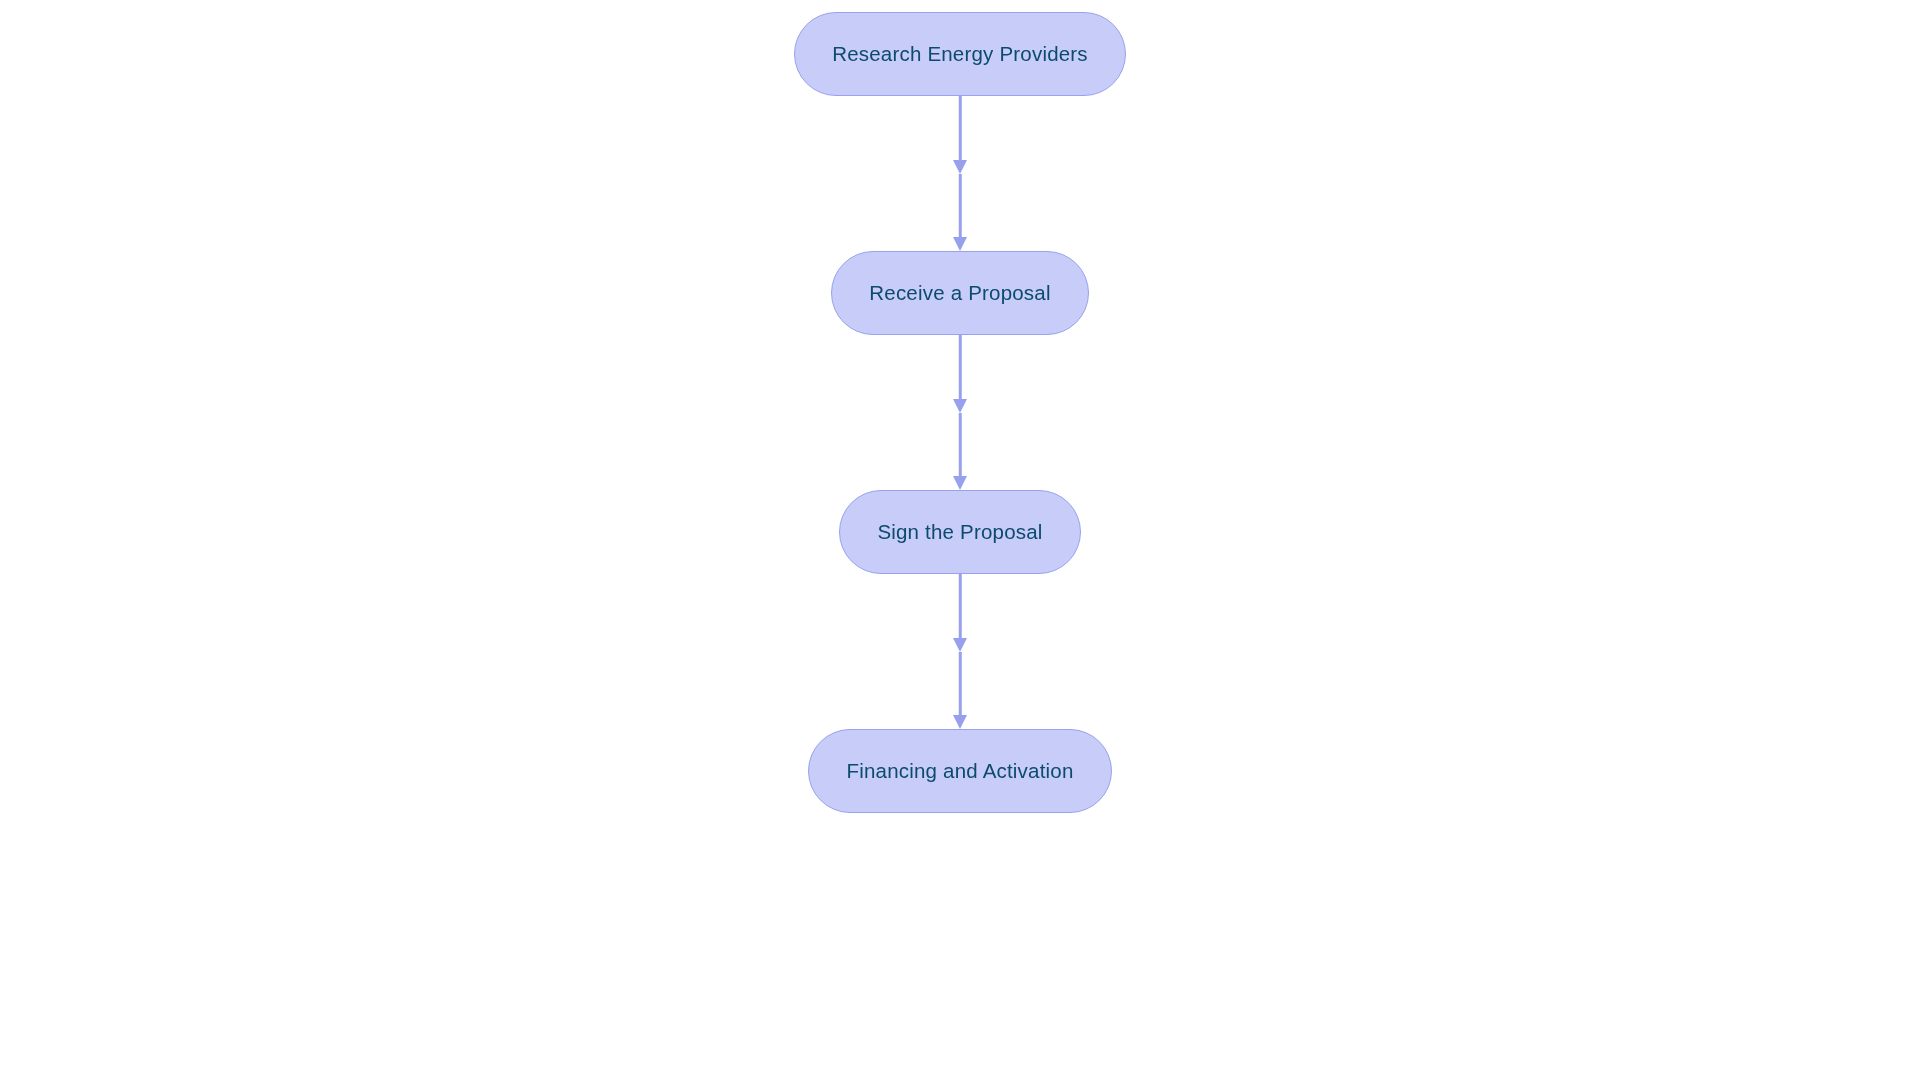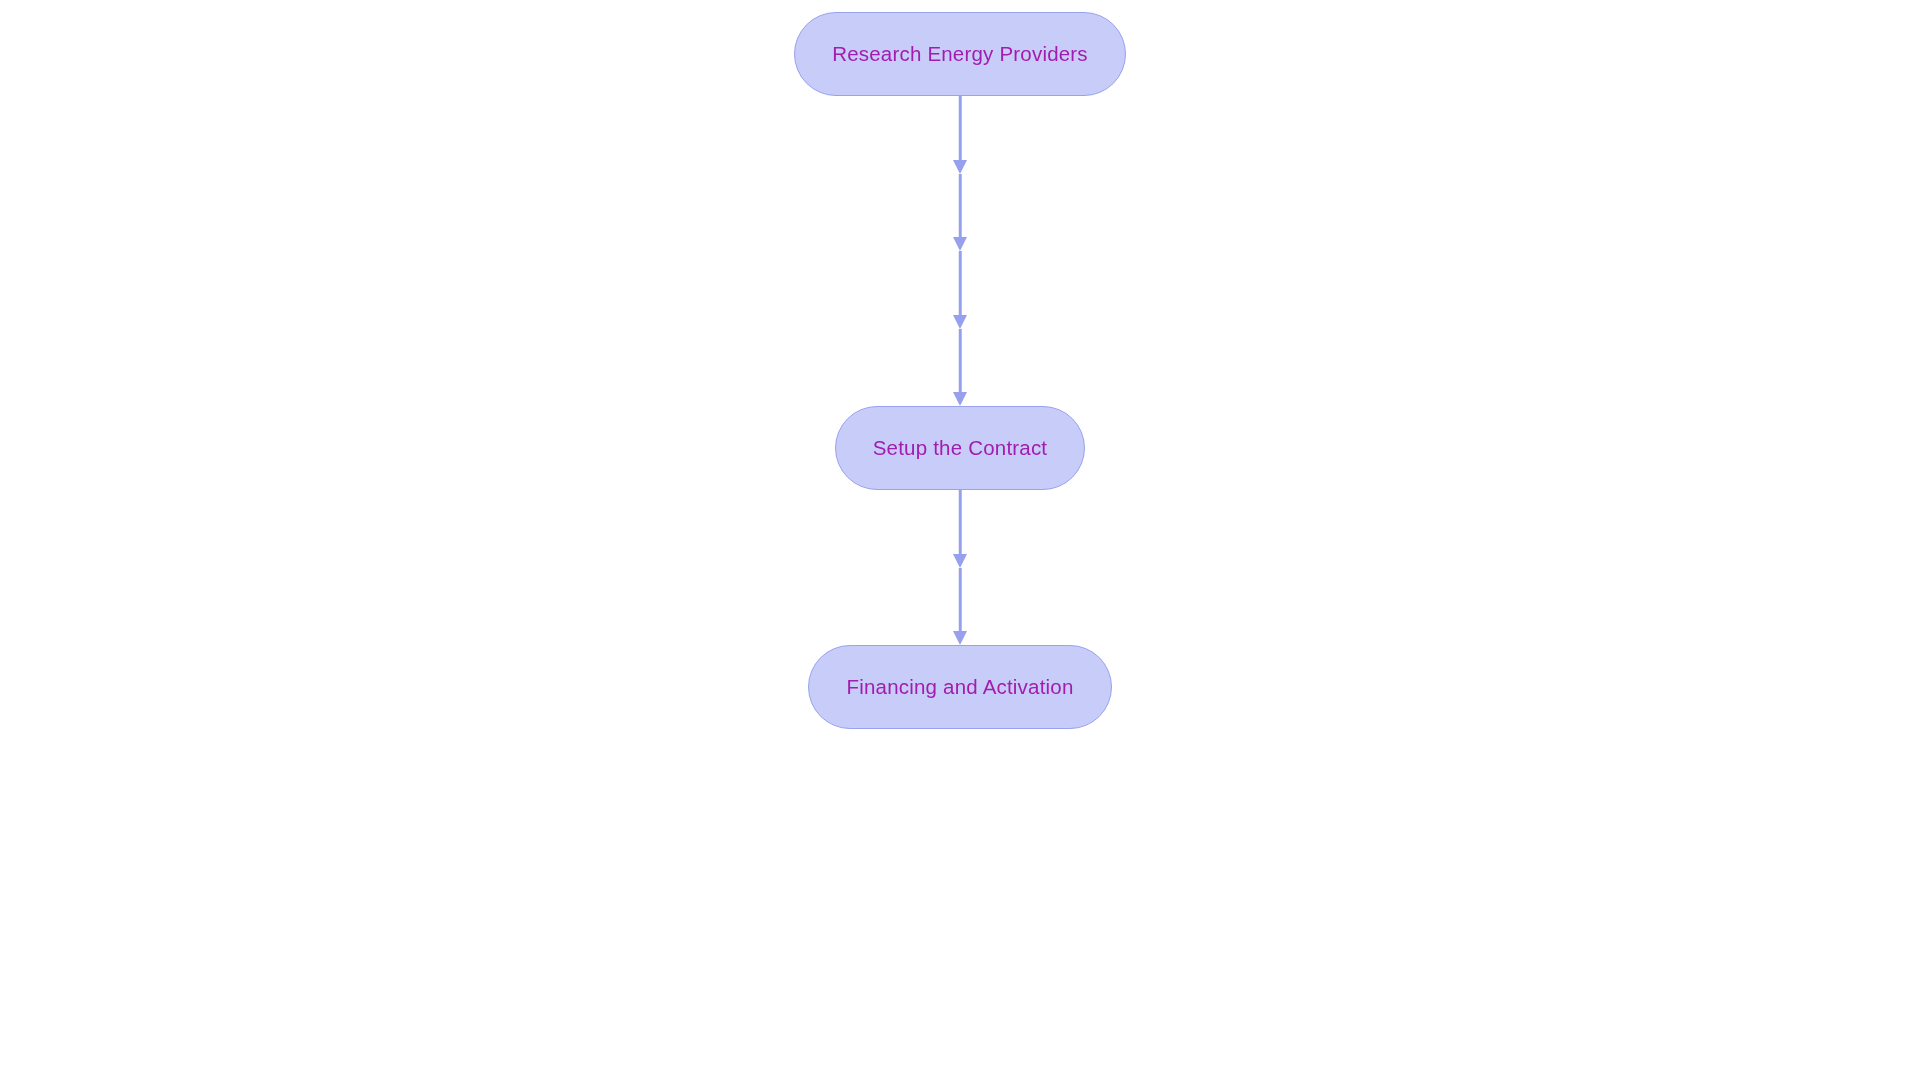--- a/index.html
+++ b/index.html
@@ -27,21 +27,21 @@
   .node {
     box-sizing: border-box;
     height: 84px;
     padding: 0 37px;
     display: flex;
     align-items: center;
     justify-content: center;
     background: #c7ccf8;
     border: 1.5px solid #98a2ee;
     border-radius: 42px;
-    color: #a21caf;
+    color: #0c4a6e;
     font-size: 20.5px;
     letter-spacing: 0.2px;
     white-space: nowrap;
   }
   .connector {
     position: relative;
     width: 16px;
     height: 77.5px;
     flex: 0 0 auto;
   }
@@ -80,34 +80,37 @@
       <div class="line"></div>
       <div class="head"></div>
     </div>
 
 
     <div class="connector">
       <div class="line"></div>
       <div class="head"></div>
     </div>
 
+    <div class="node">
+      <span>Receive a Proposal</span>
+    </div>
 
     <div class="connector">
       <div class="line"></div>
       <div class="head"></div>
     </div>
 
 
     <div class="connector">
       <div class="line"></div>
       <div class="head"></div>
     </div>
 
     <div class="node">
-      <span>Setup the Contract</span>
+      <span>Sign the Proposal</span>
     </div>
 
     <div class="connector">
       <div class="line"></div>
       <div class="head"></div>
     </div>
 
 
     <div class="connector">
       <div class="line"></div>

